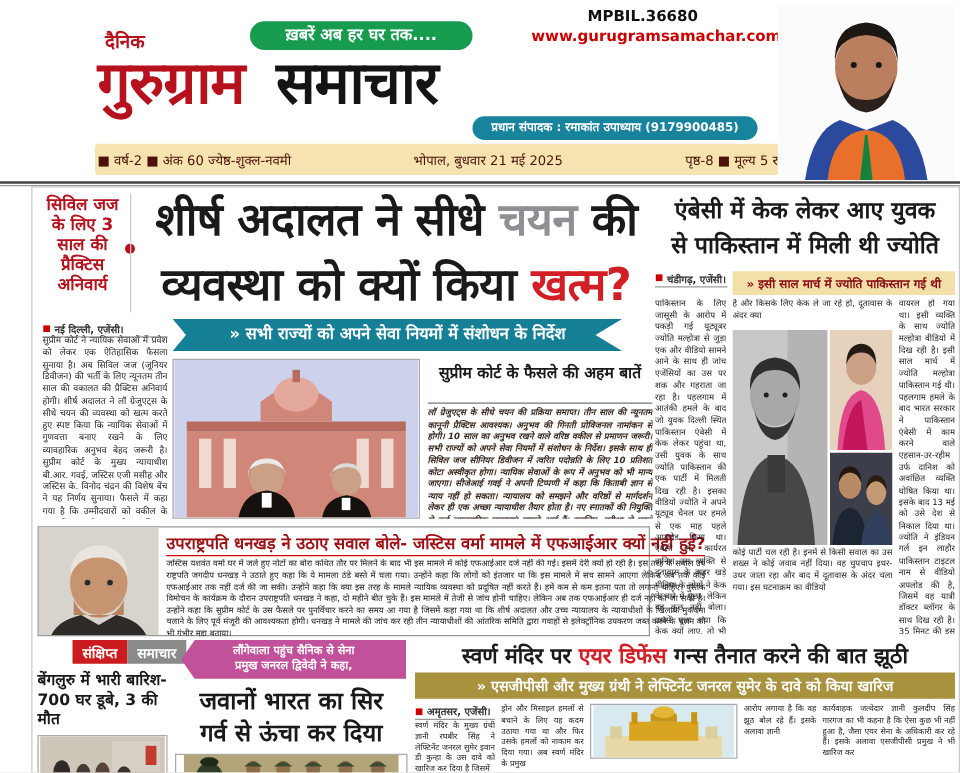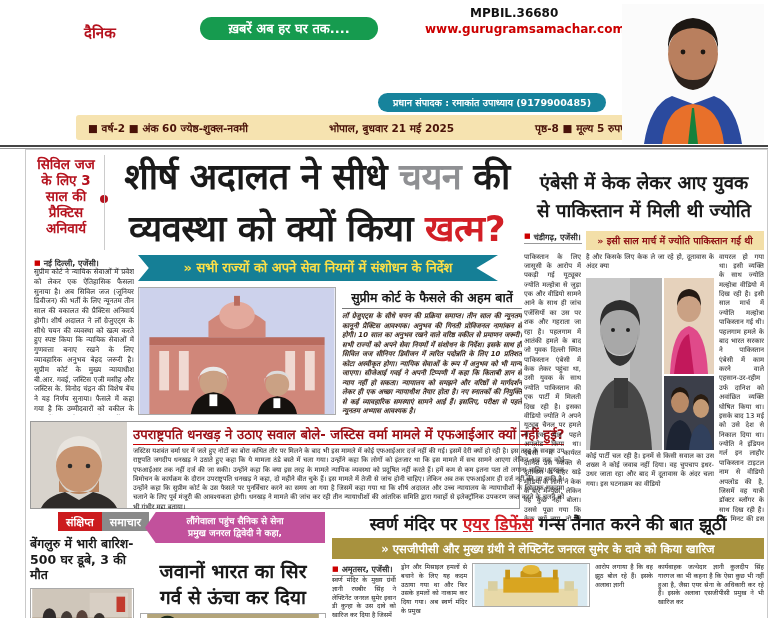--- a/index.html
+++ b/index.html
@@ -11,56 +11,56 @@
   #daily-label{left:84px;top:22px;font-size:15px;font-weight:bold;color:#b5121e;}
   #masthead{left:78px;top:32px;width:540px;font-size:47px;font-weight:bold;letter-spacing:-1px;white-space:nowrap;}
   #masthead .t-red{color:#b5121e;} #masthead .t-black{color:#141414;margin-left:10px;}
   #tagline-pill{left:200px;top:17px;width:178px;height:23px;background:#169b4f;border-radius:12px;
       color:#fff;font-weight:bold;font-size:13px;text-align:center;line-height:23px;}
   #reg-no{left:470px;top:6px;font-size:12px;font-weight:bold;color:#111;}
   #website{left:425px;top:22px;font-size:12px;font-weight:bold;color:#c00;}
   #editor-pill{left:378px;top:93px;width:228px;height:19px;background:#17839c;border-radius:10px;
       color:#fff;font-weight:bold;font-size:9.5px;text-align:center;line-height:19px;}
   #infobar{left:76px;top:115px;width:562px;height:25px;background:#f6e3b0;border-radius:3px;
-      display:flex;align-items:center;justify-content:space-between;padding:0 12px;box-sizing:border-box;
-      font-size:10.5px;font-weight:bold;color:#4a1208;}
+      display:flex;align-items:center;justify-content:space-between;padding:0 2px;box-sizing:border-box;
+      font-size:10.5px;font-weight:normal;color:#4a1208;}
   #header-photo{left:622px;top:4px;width:142px;height:140px;}
   #header-rule{left:0;top:145px;width:768px;height:4px;border-top:2px solid #444;border-bottom:1px solid #999;box-sizing:border-box;}
   #content-frame{left:25px;top:149px;width:741px;height:468px;border:1px solid #c9c9c9;}
   
   #lead{left:32px;top:153px;width:490px;height:265px;}
   #lead-kicker{left:2px;top:4px;width:64px;font-size:13.5px;font-weight:bold;color:#b5121e;line-height:1.18;text-align:center;}
   #lead-kick-dot{left:68px;top:42px;width:8px;height:8px;border-radius:50%;background:#b5121e;}
   #lead-kick-div{left:72px;top:2px;width:1px;height:95px;background:#ccc;}
   #lead-headline{left:80px;top:-2px;width:410px;text-align:center;font-weight:bold;font-size:36px;line-height:1.45;letter-spacing:-0.5px;white-space:nowrap;}
   #lead-headline .hl-gray{color:#8f9093;} #lead-headline .hl-red{color:#d21f26;}
   .byline{display:flex;align-items:center;gap:3px;font-size:8px;font-weight:bold;color:#333;
       border-bottom:1px solid #999;padding-bottom:1px;}
   .byline .sq{color:#c00;font-size:7px;}
   #lead-body{left:2px;top:114px;width:100px;height:148px;font-size:7.1px;overflow:hidden;}
   #lead-byline{left:2px;top:104px;width:100px;}
-  #lead-banner{left:106px;top:102px;width:360px;height:26px;background:#157f96;color:#fde047;font-weight:bold;
+  #lead-banner{left:106px;top:102px;width:360px;height:26px;background:#157f96;color:#ffffff;font-weight:bold;
       font-size:13px;text-align:center;line-height:26px;white-space:nowrap;
       clip-path:polygon(0 0,100% 0,94% 50%,100% 100%,0 100%,3% 50%);}
   #court-photo{left:106px;top:134px;width:198px;height:128px;border:1px solid #aaa;box-sizing:border-box;}
   #keypoints{left:310px;top:136px;width:180px;height:126px;overflow:hidden;}
-  #keypoints-title{font-size:12.5px;font-weight:bold;text-align:center;border-bottom:1px solid #777;padding-bottom:2px;margin-bottom:3px;}
+  #keypoints-title{font-size:12.5px;font-weight:bold;text-align:center;border-bottom:1px solid #777;padding-bottom:16px;margin-bottom:3px;}
   #keypoints-body{font-size:6.9px;font-weight:bold;font-style:italic;color:#3a2a20;}
   
   #vp{left:30px;top:421px;width:490px;height:88px;border:1px solid #999;box-sizing:border-box;display:flex;}
   #vp-photo{width:96px;height:86px;flex:none;}
   #vp-right{padding:3px 6px 0 6px;}
   #vp-headline{font-size:13.2px;font-weight:bold;color:#9c1016;border-bottom:1.5px solid #c00;
       padding-bottom:1px;margin-bottom:2px;white-space:nowrap;overflow:hidden;}
   #vp-body{font-size:6.7px;height:62px;overflow:hidden;}
   
   #jyoti{left:524px;top:153px;width:240px;height:355px;}
   #jyoti-kicker-wrap{border-top:1px solid #555;text-align:center;padding-top:1px;}
   #jyoti-kicker{display:inline-block;color:#c00;font-weight:bold;font-size:13px;border-bottom:2px solid #c00;padding:0 4px 1px;}
-  #jyoti-headline{text-align:center;font-weight:bold;font-size:18.5px;line-height:1.5;margin-top:16px;white-space:nowrap;}
+  #jyoti-headline{text-align:center;font-weight:bold;font-size:18.5px;line-height:1.5;margin-top:2px;white-space:nowrap;}
   #jyoti-subrow{display:flex;align-items:flex-start;gap:4px;margin-top:6px;}
   #jyoti-byline{width:58px;flex:none;}
   #jyoti-banner{flex:1;background:#f3dfa8;color:#8b0d12;font-weight:bold;font-size:9.5px;
       text-align:center;padding:3px 2px;white-space:nowrap;}
   #jyoti-cols{display:flex;gap:5px;margin-top:3px;}
   #jyoti-col-left{width:57px;flex:none;font-size:6.8px;height:268px;overflow:hidden;}
   #jyoti-center{width:128px;flex:none;}
   #jyoti-center-top{font-size:6.8px;height:24px;overflow:hidden;}
   #jyoti-montage{display:flex;gap:2px;margin-top:1px;}
   #jyoti-man{width:76px;height:172px;} #jyoti-stack{display:flex;flex-direction:column;gap:2px;}
@@ -71,45 +71,49 @@
   #briefs{left:30px;top:512px;width:104px;height:104px;}
   #brief-tags{display:flex;margin-left:28px;}
   .tag{color:#fff;font-weight:bold;font-size:11px;padding:2px 8px;}
   #tag-red{background:#cc1b1e;} #tag-gray{background:#8a8a8a;}
   #brief-headline{font-size:12.5px;font-weight:bold;line-height:1.25;margin-top:5px;}
   #flood-photo{width:104px;height:48px;margin-top:5px;border:1px solid #aaa;box-sizing:border-box;}
   #army{left:140px;top:512px;width:186px;height:104px;}
   #army-banner{width:176px;margin-left:5px;background:#c2519c;color:#fff;font-weight:bold;font-size:9px;
       text-align:center;line-height:1.35;padding:3px 2px 4px;
       clip-path:polygon(6% 0,100% 0,100% 100%,6% 100%,0 50%);}
-  #army-headline{text-align:center;font-weight:bold;font-size:19px;line-height:1.35;margin-top:16px;white-space:nowrap;}
+  #army-headline{text-align:center;font-weight:bold;font-size:19px;line-height:1.35;margin-top:6px;white-space:nowrap;}
   #army-photo{width:186px;height:26px;margin-top:2px;border:1px solid #aaa;box-sizing:border-box;}
   #temple{left:332px;top:512px;width:432px;height:104px;}
   #temple-headline{font-weight:bold;font-size:17px;text-align:center;white-space:nowrap;overflow:hidden;}
-  #temple-headline .hl-red{color:#d21f26;text-decoration:underline;}
+  #temple-headline .hl-red{color:#d21f26;}
   #temple-banner{background:#a8923e;color:#fff;font-weight:bold;font-size:11.5px;text-align:center;
       padding:3px 16px;margin-top:3px;white-space:nowrap;overflow:hidden;}
   #temple-cols{display:flex;gap:5px;margin-top:4px;}
   #temple-col1{width:64px;flex:none;font-size:6.4px;}
   #temple-col2{width:66px;flex:none;font-size:6.4px;}
   #temple-photo{width:118px;height:44px;flex:none;border:1px solid #aaa;box-sizing:border-box;}
   #temple-col3{width:58px;flex:none;font-size:6.4px;}
   #temple-col4{flex:1;font-size:6.4px;}
   .clip{overflow:hidden;}
   svg{display:block;width:100%;height:100%;}
 </style>
 </head>
 <body>
 
 <div id="page">
 
   <div class="abs" id="daily-label">दैनिक</div>
   <div class="abs" id="tagline-pill">ख़बरें अब हर घर तक....</div>
   <div class="abs" id="reg-no">MPBIL.36680</div>
   <div class="abs" id="website">www.gurugramsamachar.com</div>
+  <div class="abs" id="masthead">
+    <span class="t-red">गुरुग्राम</span>
+    <span class="t-black">समाचार</span>
+  </div>
   <div class="abs" id="editor-pill">प्रधान संपादक : रमाकांत उपाध्याय (9179900485)</div>
   <div class="abs" id="infobar">
     <span>■ वर्ष-2 ■ अंक 60 ज्येष्ठ-शुक्ल-नवमी</span>
     <span>भोपाल, बुधवार 21 मई 2025</span>
     <span>पृष्ठ-8 ■ मूल्य 5 रुपए</span>
   </div>
   <div class="abs" id="header-photo">
     <svg viewBox="0 0 142 140">
       <rect width="142" height="140" fill="#fbfbfb"></rect>
       <path d="M22,140 Q28,100 50,92 L71,100 L92,92 Q114,100 120,140 Z" fill="#2b4a9e"></path>
@@ -247,21 +251,21 @@
       </div>
       <div id="jyoti-col-right" class="jtext">वायरल हो गया था। इसी व्यक्ति के साथ ज्योति मल्होत्रा वीडियो में दिख रही है। इसी साल मार्च में ज्योति मल्होत्रा पाकिस्तान गई थी। पहलगाम हमले के बाद भारत सरकार ने पाकिस्तान एंबेसी में काम करने वाले एहसान-उर-रहीम उर्फ दानिश को अवांछित व्यक्ति घोषित किया था। इसके बाद 13 मई को उसे देश से निकाल दिया था। ज्योति ने इंडियन गर्ल इन लाहौर पाकिस्तान टाइटल नाम से वीडियो अपलोड की है, जिसमें वह यात्री डॉक्टर ब्लॉगर के साथ दिख रही है। 35 मिनट की इस वीडियो के आखिर में पाकिस्तान एंबेसी में केक ले जाने वाला शख्स ज्योति के पास आता है और फोटो खिंचवाता है।</div>
     </div>
   </div>
 
   <div class="abs" id="briefs">
     <div id="brief-tags">
       <span class="tag" id="tag-red">संक्षिप्त</span>
       <span class="tag" id="tag-gray">समाचार</span>
     </div>
-    <div id="brief-headline">बेंगलुरु में भारी बारिश- 500 घर डूबे, 3 की मौत</div>
+    <div id="brief-headline">बेंगलुरु में भारी बारिश- 700 घर डूबे, 3 की मौत</div>
     <div id="flood-photo">
       <svg viewBox="0 0 104 48">
         <rect width="104" height="48" fill="#cfc6ba"></rect>
         <rect x="60" y="4" width="40" height="30" fill="#d8cfc4"></rect>
         <rect x="88" y="8" width="9" height="16" fill="#c23b2e"></rect>
         <rect y="30" width="104" height="18" fill="#8a6f4e"></rect>
         <ellipse cx="18" cy="30" rx="7" ry="10" fill="#2f2a2a"></ellipse>
         <ellipse cx="36" cy="32" rx="6" ry="9" fill="#433a35"></ellipse>
         <ellipse cx="52" cy="31" rx="6" ry="9" fill="#58423a"></ellipse>
         <ellipse cx="70" cy="33" rx="6" ry="8" fill="#39322e"></ellipse>

